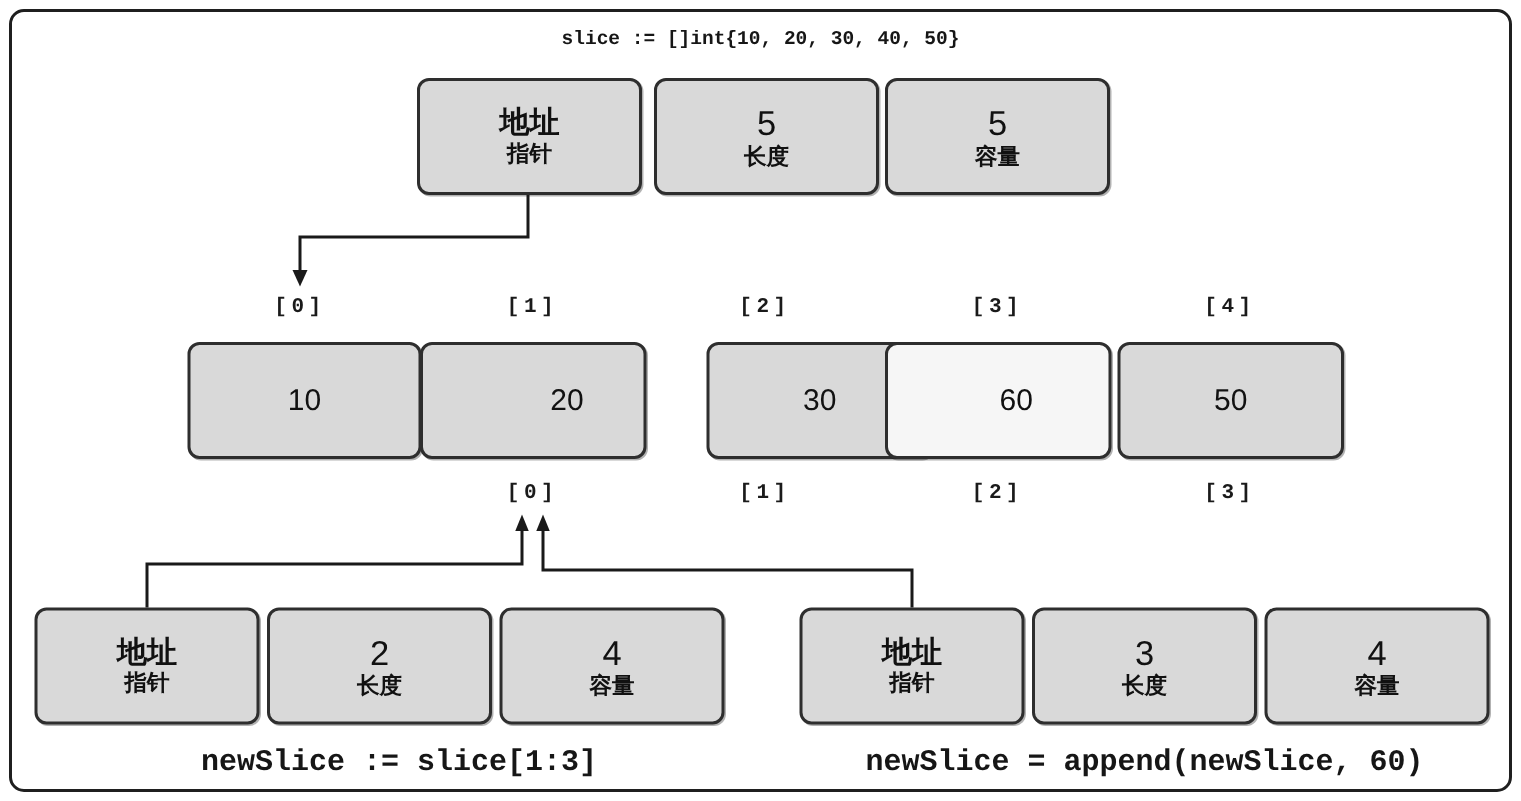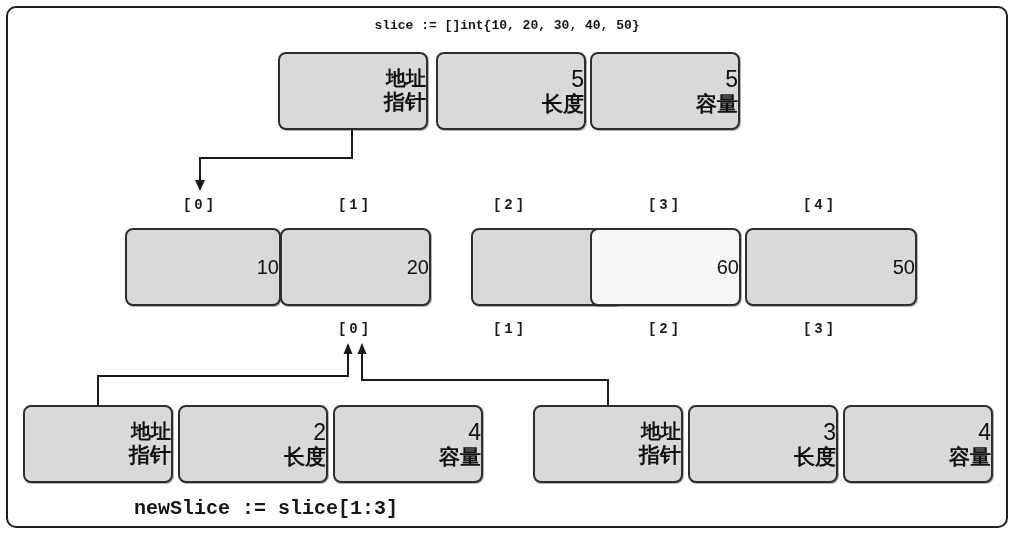--- a/index.html
+++ b/index.html
@@ -6,26 +6,26 @@
   .stage{position:relative;width:1014px;height:534px;background:#fff;overflow:hidden;
          font-family:"Liberation Sans",sans-serif;color:#111;}
   .frame{position:absolute;left:6px;top:6px;width:998px;height:518px;
          border:2px solid #1f1f1f;border-radius:10px;background:#fff;}
   .code{position:absolute;font-family:"Liberation Mono","DejaVu Sans Mono",monospace;
         font-weight:700;color:#161616;text-align:center;white-space:pre;}
   .title-code{top:18px;left:0;right:0;font-size:13px;}
   .caption{font-size:20px;}
   .hbox{position:absolute;width:150px;height:78px;box-sizing:border-box;
         background:var(--box-fill,#d9d9d9);border:2px solid var(--box-border,#2e2e2e);
-        border-radius:8px;display:flex;flex-direction:column;align-items:flex-end;
+        border-radius:8px;display:flex;flex-direction:column;align-items:center;
         justify-content:center;line-height:1.15;
         box-shadow:1px 1px 0 rgba(0,0,0,0.30);}
   .hbox.highlight{background:var(--box-fill-hi,#f6f6f6);}
   .box-value{font-size:23px;font-weight:400;color:#111;}
-  .box-label{font-size:21px;font-weight:700;color:#111;}
+  .box-label{font-size:15px;font-weight:700;color:#111;}
   .cjk-value{font-size:20px;font-weight:700;}
   .cell-value{font-size:20px;font-weight:400;}
   .idx{position:absolute;width:80px;text-align:center;font-size:14px;font-weight:700;
        letter-spacing:3px;color:#1a1a1a;font-family:"Liberation Mono","DejaVu Sans Mono",monospace;}
   svg.overlay{position:absolute;left:0;top:0;pointer-events:none;}
   .arrow-line{fill:none;stroke:var(--arrow,#1a1a1a);stroke-width:2;}
   .arrow-head{fill:var(--arrow,#1a1a1a);stroke:none;}
 </style>
 </head>
 <body>
@@ -59,21 +59,21 @@
   </div>
   <div class="hbox" style="left:280px;top:228px;width:151px;padding-left:45px;">
     <span class="cell-value">20</span>
   </div>
   <div class="hbox" style="left:435px;top:228px;width:151px;margin-left:36px;">
     <span class="cell-value">30</span>
   </div>
   <div class="hbox highlight" style="left:590px;top:228px;width:151px;padding-left:24px;">
     <span class="cell-value">60</span>
   </div>
-  <div class="hbox" style="left:745px;top:228px;width:172px;">
+  <div class="hbox" style="left:745px;top:228px;width:151px;">
     <span class="cell-value">50</span>
   </div>
 
   <div class="idx" style="left:315px;top:321px;">[0]</div>
   <div class="idx" style="left:470px;top:321px;">[1]</div>
   <div class="idx" style="left:625px;top:321px;">[2]</div>
   <div class="idx" style="left:780px;top:321px;">[3]</div>
 
   <div class="hbox" style="left:23px;top:405px;">
     <span class="box-value cjk-value">地址</span>
@@ -94,20 +94,21 @@
     <span class="box-label">指针</span>
   </div>
   <div class="hbox" style="left:688px;top:405px;">
     <span class="box-value">3</span>
     <span class="box-label">长度</span>
   </div>
   <div class="hbox" style="left:843px;top:405px;">
     <span class="box-value">4</span>
     <span class="box-label">容量</span>
   </div>
+  <div class="code caption" style="left:533px;top:497px;width:460px;">newSlice = append(newSlice, 60)</div>
 
   <svg class="overlay" width="1014" height="534" viewBox="0 0 1014 534">
     <g>
       <path class="arrow-line" d="M352,130 L352,158 L200,158 L200,181"></path>
       <polygon class="arrow-head" points="195,180 205,180 200,191"></polygon>
     </g>
     <g>
       <path class="arrow-line" d="M98,405 L98,376 L348,376 L348,353"></path>
       <polygon class="arrow-head" points="343.5,354 352.5,354 348,343"></polygon>
     </g>

